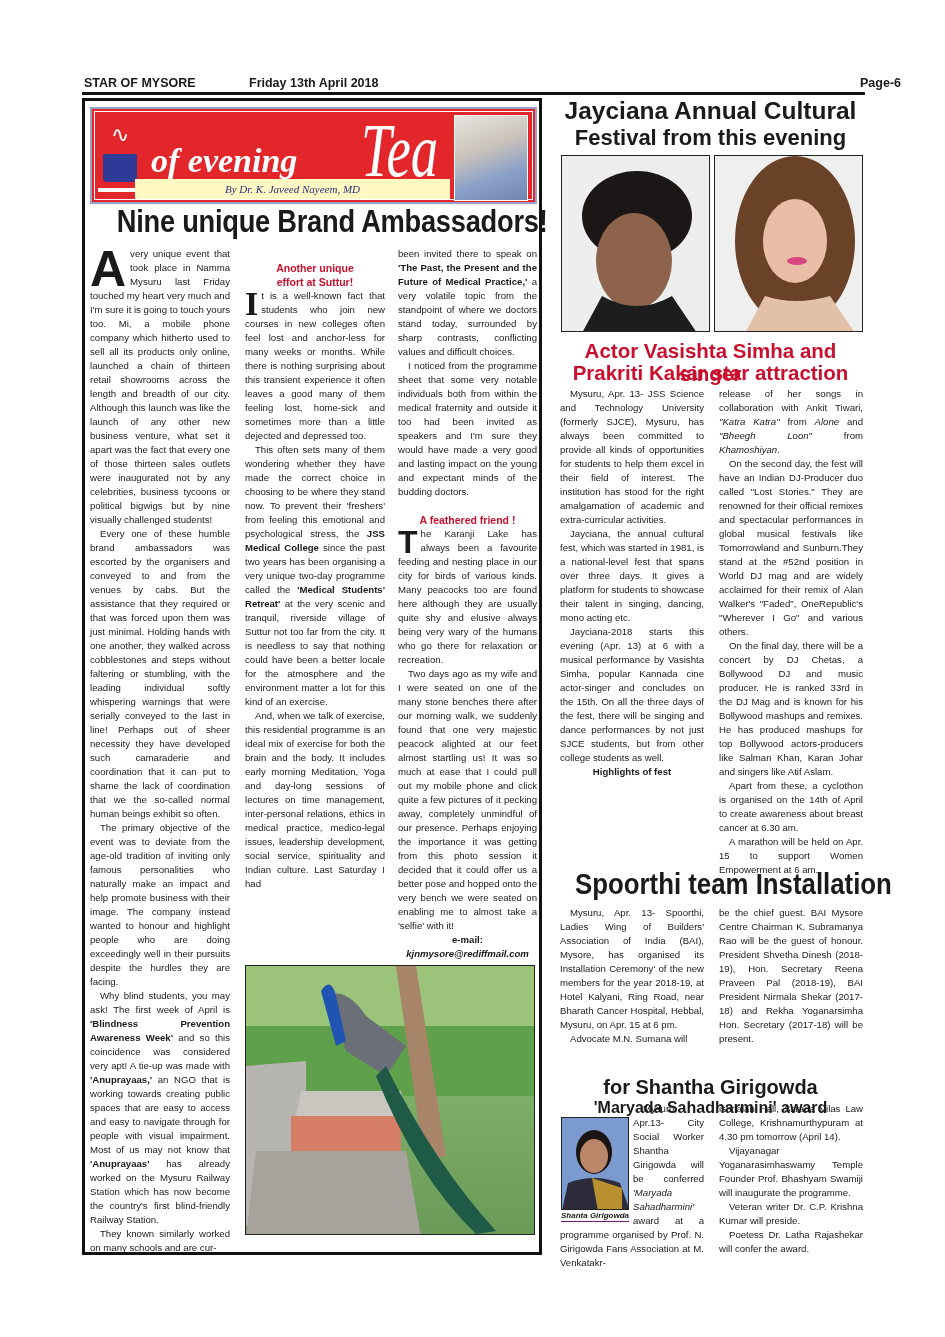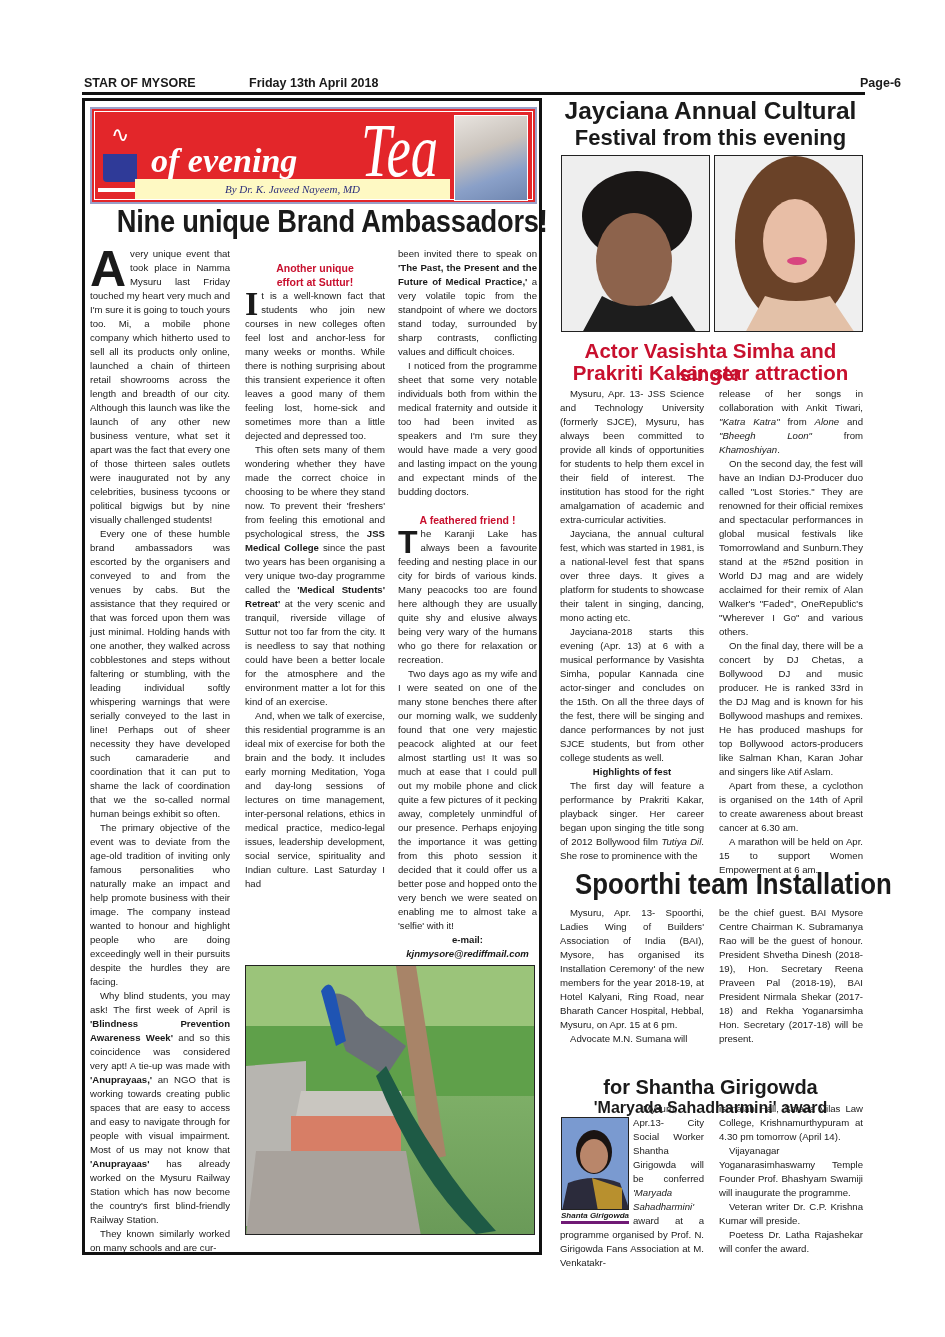--- a/index.html
+++ b/index.html
@@ -119,21 +119,20 @@
 </div>
 
 <div class="abs red-serif" style="left:553px; top:339px; width:315px;">Actor Vasishta Simha and singer</div>
 <div class="abs red-serif" style="left:553px; top:361px; width:315px;">Prakriti Kakar star attraction</div>
 
 <div class="abs col" style="left:560px; top:387px; width:144px;">
   <p>Mysuru, Apr. 13- JSS Science and Technology University (formerly SJCE), Mysuru, has always been committed to provide all kinds of opportunities for students to help them excel in their field of interest. The institution has stood for the right amalgamation of academic and extra-curricular activities.</p>
   <p>Jayciana, the annual cultural fest, which was started in 1981, is a national-level fest that spans over three days. It gives a platform for students to showcase their talent in singing, dancing, mono acting etc.</p>
   <p>Jayciana-2018 starts this evening (Apr. 13) at 6 with a musical performance by Vasishta Simha, popular Kannada cine actor-singer and concludes on the 15th. On all the three days of the fest, there will be singing and dance performances by not just SJCE students, but from other college students as well.</p>
   <div style="text-align:center; font-weight:bold;">Highlights of fest</div>
-  <p><span>The first day will feature a performance by Prakriti Kakar, playback singer. Her career began upon singing the title song of 2012 Bollywood film </span><em>Tutiya Dil</em><span>. She rose to prominence with the</span></p>
 </div>
 
 <div class="abs col" style="left:719px; top:387px; width:144px;">
   <p class="noind"><span>release of her songs in collaboration with Ankit Tiwari, </span><em>"Katra Katra"</em><span> from </span><em>Alone</em><span> and </span><em>"Bheegh Loon"</em><span> from </span><em>Khamoshiyan</em><span>.</span></p>
   <p>On the second day, the fest will have an Indian DJ-Producer duo called "Lost Stories." They are renowned for their official remixes and spectacular performances in global musical festivals like Tomorrowland and Sunburn.They stand at the #52nd position in World DJ mag and are widely acclaimed for their remix of Alan Walker's "Faded", OneRepublic's "Wherever I Go" and various others.</p>
   <p>On the final day, there will be a concert by DJ Chetas, a Bollywood DJ and music producer. He is ranked 33rd in the DJ Mag and is known for his Bollywood mashups and remixes. He has produced mashups for top Bollywood actors-producers like Salman Khan, Karan Johar and singers like Atif Aslam.</p>
   <p>Apart from these, a cyclothon is organised on the 14th of April to create awareness about breast cancer at 6.30 am.</p>
   <p>A marathon will be held on Apr. 15 to support Women Empowerment at 6 am.</p>
 </div>
 
@@ -152,21 +151,21 @@
 
 <div class="abs photo" style="left:561px; top:1117px; width:68px; height:93px;">
   <svg width="68" height="93" viewBox="0 0 68 93">
     <rect width="68" height="93" fill="#7a9ad0"></rect>
     <ellipse cx="32" cy="34" rx="18" ry="22" fill="#1a1412"></ellipse>
     <ellipse cx="32" cy="38" rx="14" ry="17" fill="#b9866a"></ellipse>
     <path d="M0 93 L6 65 Q32 55 58 65 L68 93 Z" fill="#2b2b3b"></path>
     <path d="M30 60 L60 70 L60 93 L36 93 Z" fill="#b8902e"></path>
   </svg>
 </div>
-<div class="abs" style="left:561px; top:1211px; width:68px; font-size:8px; font-weight:bold; font-style:italic; border-bottom:3px solid #701a75; padding-bottom:1px;">Shanta Girigowda</div>
+<div class="abs" style="left:561px; top:1211px; width:68px; font-size:8px; font-weight:bold; font-style:italic; border-bottom:1px solid #701a75; padding-bottom:1px;">Shanta Girigowda</div>
 
 <div class="abs col" style="left:560px; top:1102px; width:144px;">
   <p style="text-indent:10px;"><span style="float:left; width:73px; height:124px;"></span><span>Mysuru, Apr.13- City Social Worker Shantha Girigowda will be conferred </span><em>'Maryada Sahadharmini'</em><span> award at a programme organised by Prof. N. Girigowda Fans Association at M. Venkatakr-</span></p>
 </div>
 <div class="abs col" style="left:719px; top:1102px; width:144px;">
   <p class="noind">ishnaiah Hall, Sarada Vilas Law College, Krishnamurthypuram at 4.30 pm tomorrow (April 14).</p>
   <p>Vijayanagar Yoganarasimhaswamy Temple Founder Prof. Bhashyam Swamiji will inaugurate the programme.</p>
   <p>Veteran writer Dr. C.P. Krishna Kumar will preside.</p>
   <p>Poetess Dr. Latha Rajashekar will confer the award.</p>
 </div>

